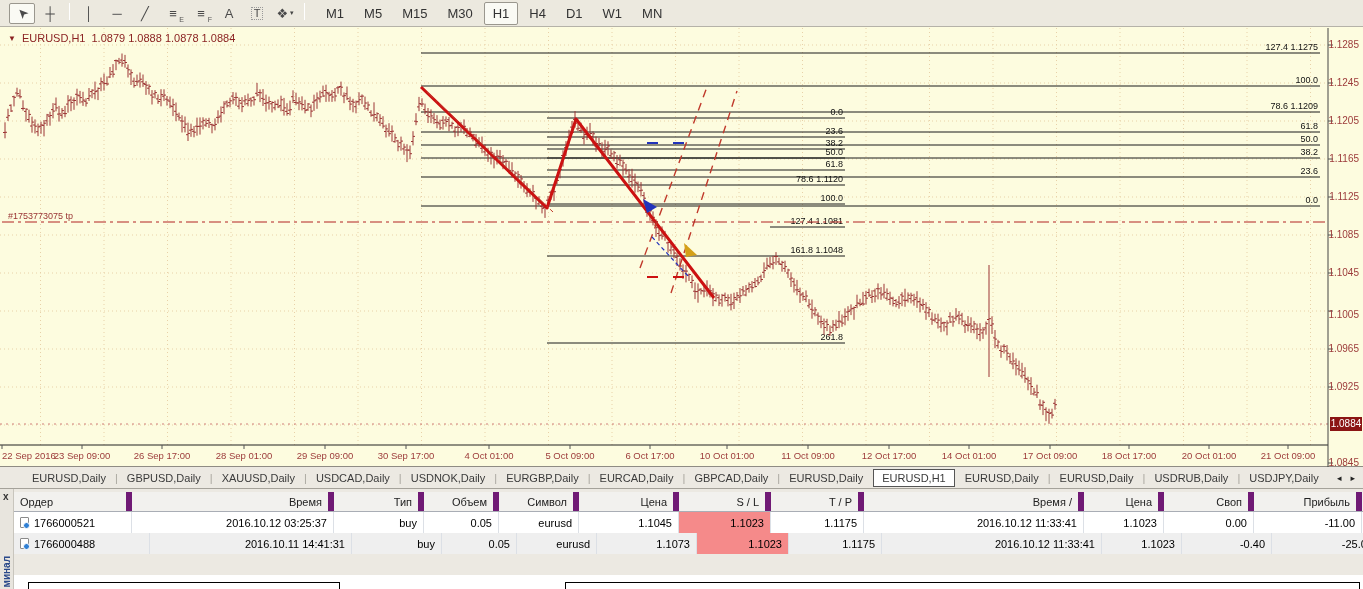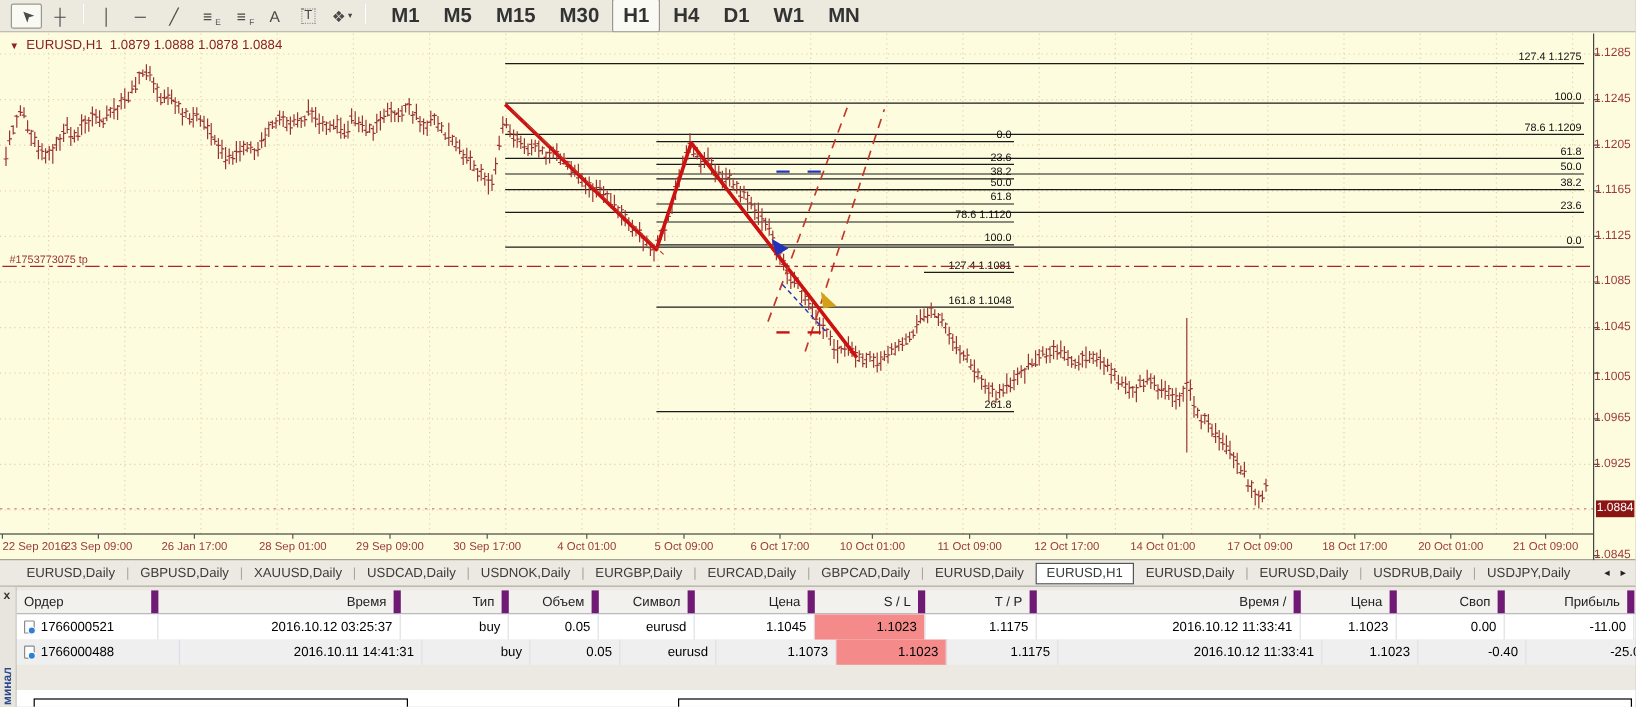--- a/index.html
+++ b/index.html
@@ -9,37 +9,37 @@
   #toolbar{position:absolute;left:0;top:0;width:1363px;height:27px;background:#ECE9DF;
     border-bottom:1px solid #B5B2A8;display:flex;align-items:center;padding-left:8px;}
   .tool{width:26px;height:21px;display:flex;align-items:center;justify-content:center;
     color:#4a4a4a;font-size:13px;border:1px solid transparent;border-radius:2px;position:relative;margin:0 1px;}
   .tool.active{background:#FAFAF4;border-color:#9a978e;}
   .tool .glyph{line-height:1;}
   .tool .sub{position:absolute;right:1px;bottom:0;font-size:7px;color:#555;}
   .tool .caret{font-size:7px;margin-left:2px;color:#444;}
   .tool.boxed .glyph{border:1px dotted #999;padding:0 2px;font-size:11px;}
   .tsep{width:1px;height:17px;background:#C7C4BA;border-right:1px solid #fff;margin:0 5px;}
-  .tf{padding:3px 8px;font-size:17px;color:#333;border:1px solid transparent;border-radius:2px;margin:0 1px;font-weight:bold;}
+  .tf{padding:3px 8px;font-size:13px;color:#333;border:1px solid transparent;border-radius:2px;margin:0 1px;}
   .tf.active{background:#FAFAF4;border-color:#9a978e;}
   
   #chart{position:absolute;left:0;top:27px;width:1363px;height:440px;background:#FDFCDF;
     border-bottom:1px solid #8F8C84;}
   #chart-svg{position:absolute;left:0;top:0;}
   #chart-title{position:absolute;left:8px;top:5px;font-size:11px;color:#8B2222;display:flex;align-items:center;gap:6px;}
   #chart-title .tri{font-size:8px;color:#8B2222;}
   .axis-price{position:absolute;right:4px;font-size:10px;color:#9C3A3A;}
   #price-box{position:absolute;left:1330px;top:390px;width:32px;height:14px;background:#8B1414;
     color:#fff;font-size:10px;line-height:14px;text-align:center;}
   .date-label{position:absolute;top:423px;font-size:9.5px;color:#9C3A3A;transform:translateX(-50%);white-space:nowrap;}
   .date-label.first{transform:none;}
   #tp-label{position:absolute;left:8px;top:184px;font-size:9px;color:#993333;}
   
   #tabsbar{position:absolute;left:0;top:467px;width:1363px;height:22px;background:#ECE9E2;
-    border-bottom:1px solid #A5A29A;display:flex;align-items:center;padding-left:14px;font-size:11px;color:#3a3a3a;}
+    border-bottom:1px solid #A5A29A;display:flex;align-items:center;padding-left:24px;font-size:11px;color:#3a3a3a;}
   .tab{padding:3px 8px;white-space:nowrap;}
   .tab.active{background:#fff;border:1px solid #555;padding:2px 8px;margin:0 2px;}
   .tabsep{color:#A9A69E;padding:0 1px;}
   #tab-arrows{margin-left:auto;padding-right:8px;display:flex;gap:9px;font-size:9px;color:#222;}
   
   #terminal{position:absolute;left:0;top:489px;width:1363px;height:100px;background:#ECE9E2;}
   #t-strip{position:absolute;left:0;top:0;width:14px;height:100px;border-right:1px solid #C8C5BD;background:#E8E5DE;}
   #t-close{font-weight:bold;font-size:10px;color:#333;margin:2px 0 0 3px;}
   #t-side{position:absolute;bottom:2px;left:1px;writing-mode:vertical-rl;transform:rotate(180deg);
     font-weight:bold;font-size:10px;color:#2B4A8B;}
@@ -247,21 +247,21 @@
       <div class="axis-price" style="top: 202px;">1.1085</div>
       <div class="axis-price" style="top: 240px;">1.1045</div>
       <div class="axis-price" style="top: 282px; margin-left: 24px;">1.1005</div>
       <div class="axis-price" style="top: 316px;">1.0965</div>
       <div class="axis-price" style="top: 354px;">1.0925</div>
       <div class="axis-price" style="top: 430px;">1.0845</div>
     </div>
   <div id="date-labels">
       <div class="date-label first" style="left: 2px;">22 Sep 2016</div>
       <div class="date-label" style="left: 82px;">23 Sep 09:00</div>
-      <div class="date-label" style="left: 162px;">26 Jan 17:00</div>
+      <div class="date-label" style="left: 162px;">26 Sep 17:00</div>
       <div class="date-label" style="left: 244px;">28 Sep 01:00</div>
       <div class="date-label" style="left: 325px;">29 Sep 09:00</div>
       <div class="date-label" style="left: 406px;">30 Sep 17:00</div>
       <div class="date-label" style="left: 489px;">4 Oct 01:00</div>
       <div class="date-label" style="left: 570px;">5 Oct 09:00</div>
       <div class="date-label" style="left: 650px;">6 Oct 17:00</div>
       <div class="date-label" style="left: 727px;">10 Oct 01:00</div>
       <div class="date-label" style="left: 808px;">11 Oct 09:00</div>
       <div class="date-label" style="left: 889px;">12 Oct 17:00</div>
       <div class="date-label" style="left: 969px;">14 Oct 01:00</div>

